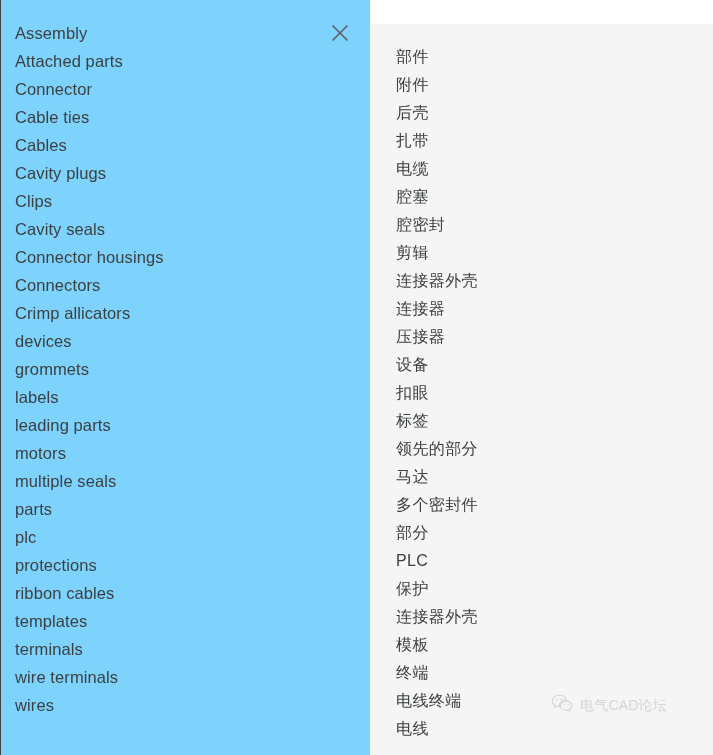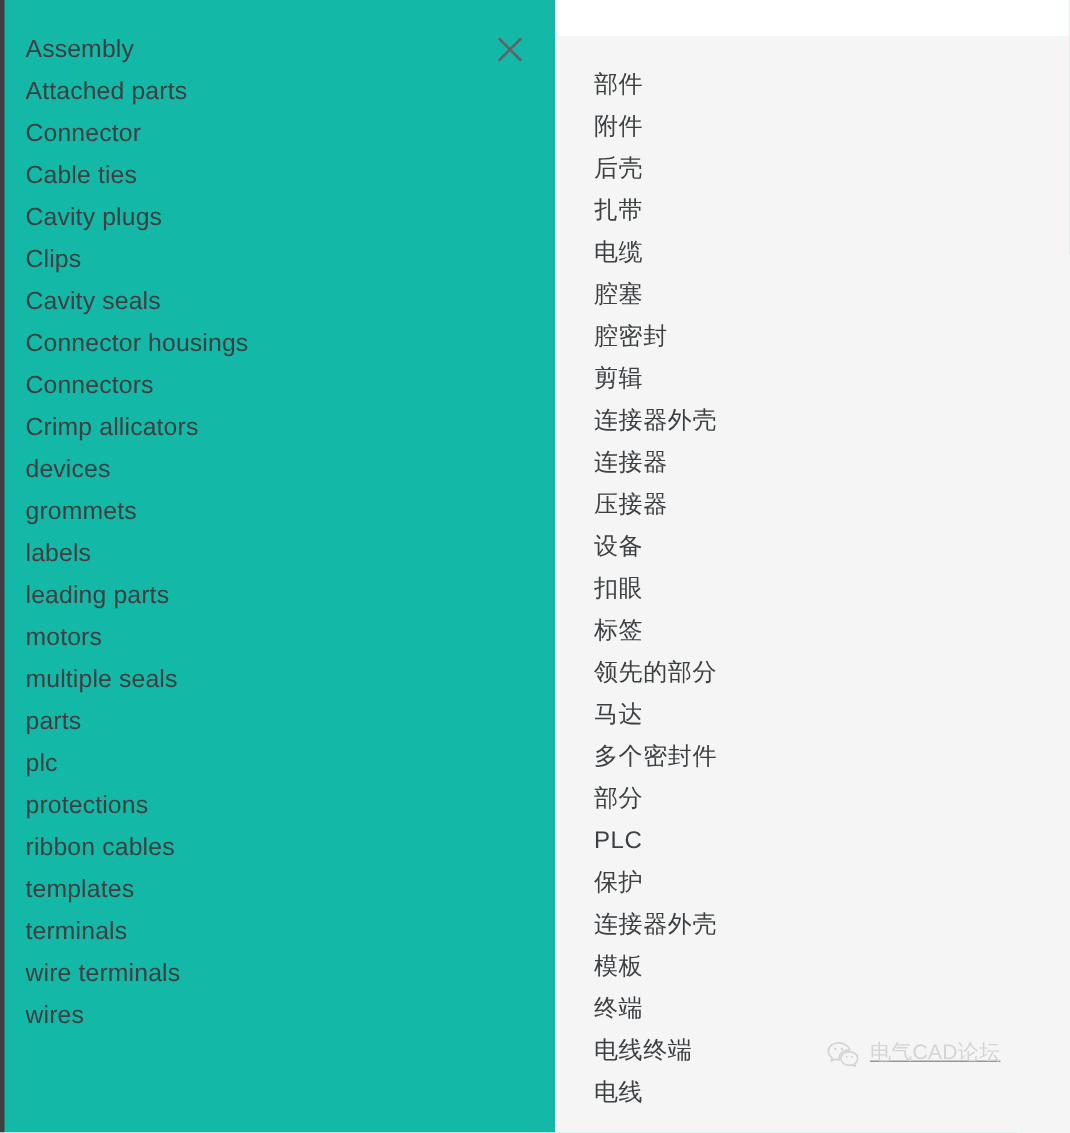--- a/index.html
+++ b/index.html
@@ -21,22 +21,22 @@
     box-sizing: border-box;
   }
 
   
   .panel-left {
     position: absolute;
     left: 0;
     top: 0;
     width: 370px;
     height: 755px;
-    background: #14b8a6;
-    border-left: 3px solid #404040;
+    background: #7dd3fc;
+    border-left: 1px solid #404040;
     box-sizing: border-box;
     overflow: hidden;
   }
 
   
   .panel-right {
     position: absolute;
     left: 370px;
     top: 0;
     width: 343px;
@@ -89,25 +89,25 @@
     cursor: pointer;
   }
   .close-btn svg { display: block; }
 
   
   .watermark {
     position: absolute;
     left: 551px;
     top: 694px;
     display: flex;
+    align-items: center;
     gap: 7px;
     opacity: 0.38;
     pointer-events: none;
     user-select: none;
-    text-decoration: underline;
   }
   .watermark .wm-icon { display: block; }
   .watermark .wm-text {
     font-size: 14px;
     color: #9aa0a6;
     letter-spacing: 0.2px;
     line-height: 1;
     white-space: nowrap;
   }
 </style>
@@ -115,20 +115,21 @@
 <body>
 
 <div id="app">
 
   <div class="panel-left">
     <ul class="list">
         <li class="row">Assembly</li>
         <li class="row">Attached parts</li>
         <li class="row">Connector</li>
         <li class="row">Cable ties</li>
+        <li class="row">Cables</li>
         <li class="row">Cavity plugs</li>
         <li class="row">Clips</li>
         <li class="row">Cavity seals</li>
         <li class="row">Connector housings</li>
         <li class="row">Connectors</li>
         <li class="row">Crimp allicators</li>
         <li class="row">devices</li>
         <li class="row">grommets</li>
         <li class="row">labels</li>
         <li class="row">leading parts</li>

